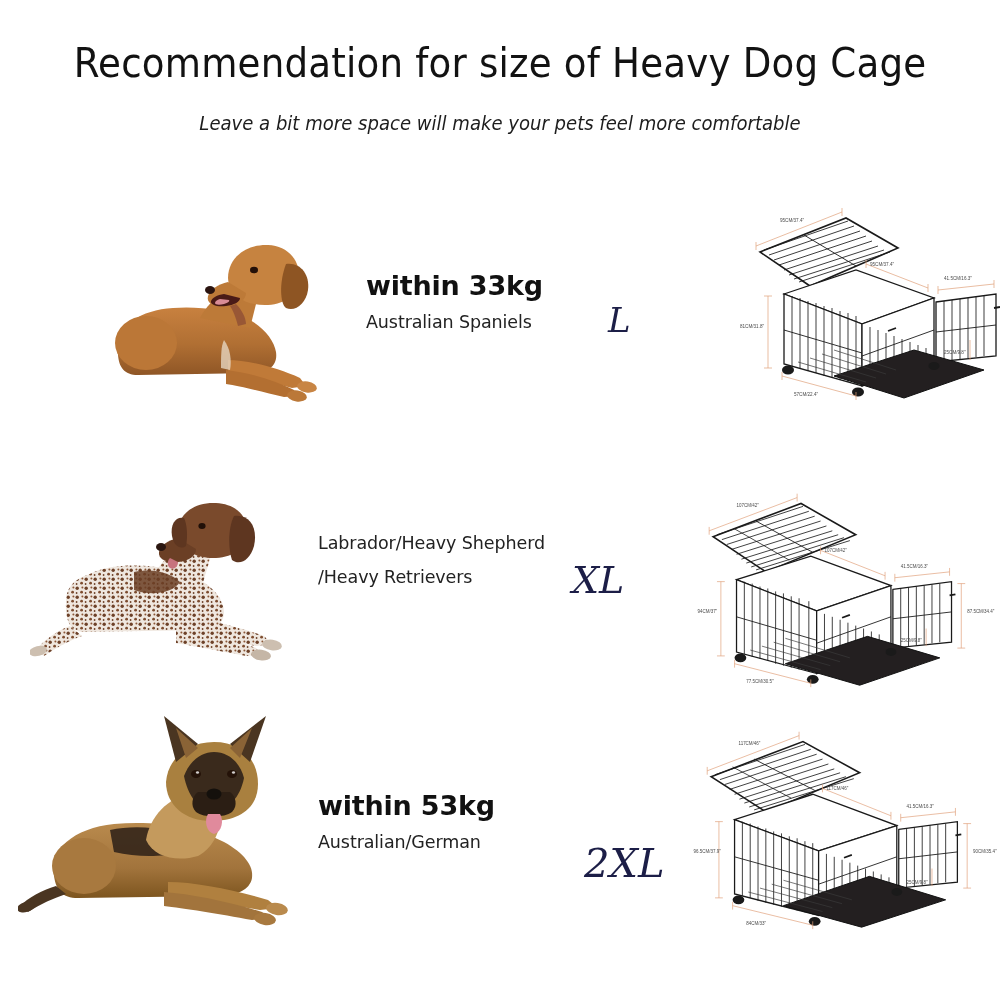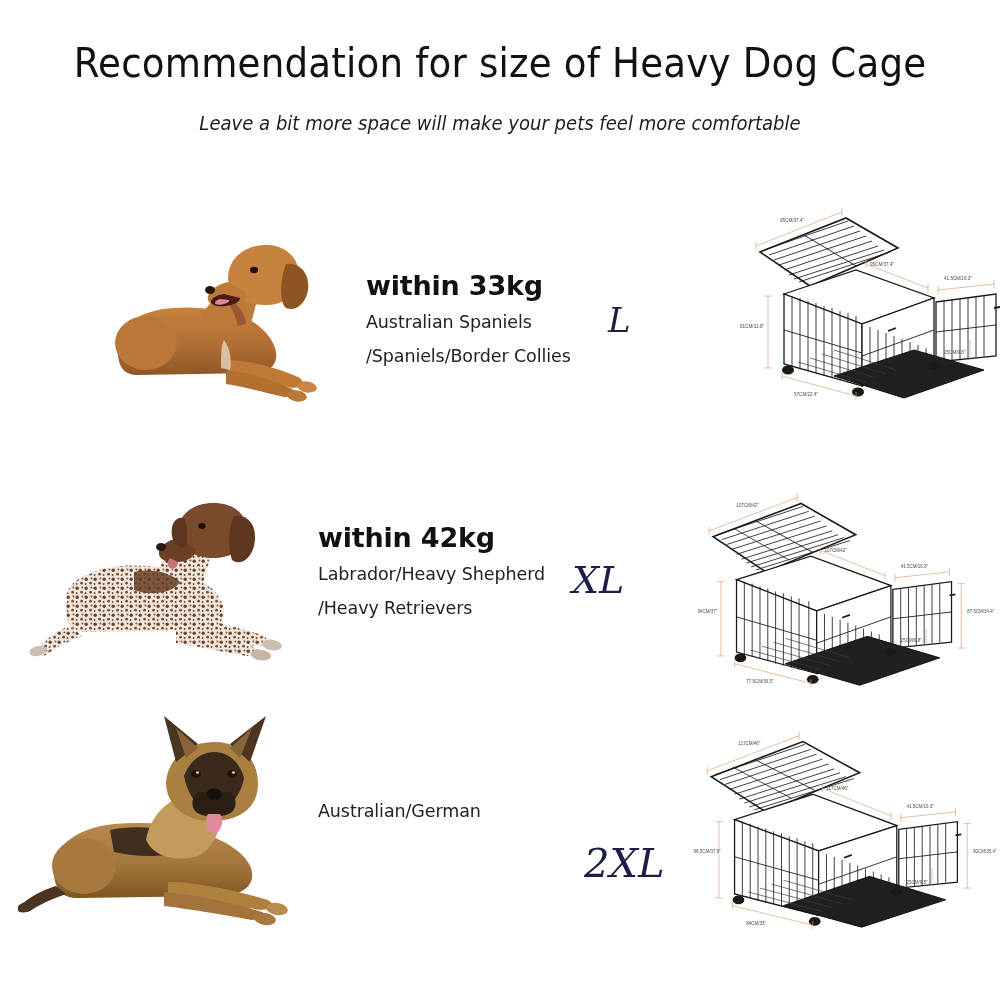--- a/index.html
+++ b/index.html
@@ -141,21 +141,20 @@
 
         <path d="M146 140 C152 148 154 160 152 170 L143 168 C143 156 143 146 146 140 Z" fill="#e9dcc9" opacity=".75"></path>
 
         <path d="M158 104 C164 110 168 118 168 124 L160 126 C158 118 155 110 152 106 Z" fill="#7a3a33" opacity=".55"></path>
       </svg>
     </div>
 
     <div class="txt" id="txt-0">
       <div class="weight">within 33kg</div>
       <div class="breeds">Australian Spaniels</div>
-      <div class="breeds">/Spaniels/Border Collies</div>
     </div>
 
     <div class="cage" id="cage-0">
       <svg viewBox="0 0 310 220">
         <g stroke="#1a1a1a" fill="none" stroke-width="1.1">
 
           <g>
             <path d="M22 62 L108 28 L160 58 L72 96 Z" fill="#ffffff" stroke-width="1.6"></path>
             <path d="M26 60 L110 31 M31 65 L116 36 M36 70 L122 41 M41 75 L128 46
                      M46 80 L134 51 M51 85 L140 56 M56 89 L146 60 M61 92 L152 62" stroke-width=".85"></path>
@@ -296,21 +295,20 @@
                  C190 191 160 185 146 183 Z" fill="url(#spots)"></path>
 
         <path d="M40 166 C28 170 14 180 6 190 L14 196 C26 188 40 180 52 176 Z" fill="url(#spots)"></path>
         <ellipse cx="242" cy="185" rx="10" ry="5.4" fill="#cdbfb0" transform="rotate(8 242 185)"></ellipse>
         <ellipse cx="231" cy="195" rx="10" ry="5.4" fill="#c5b6a6" transform="rotate(8 231 195)"></ellipse>
         <ellipse cx="8" cy="191" rx="9" ry="5" fill="#cdbfb0" transform="rotate(-14 8 191)"></ellipse>
       </svg>
     </div>
 
     <div class="txt" id="txt-1">
-      <div class="weight">within 42kg</div>
       <div class="breeds">Labrador/Heavy Shepherd</div>
       <div class="breeds">/Heavy Retrievers</div>
     </div>
 
     <div class="cage" id="cage-1">
       <svg viewBox="0 0 310 220">
         <g stroke="#1a1a1a" fill="none" stroke-width="1.1">
           <g>
             <path d="M20 58 L110 24 L166 56 L74 94 Z" fill="#ffffff" stroke-width="1.6"></path>
             <path d="M24 56 L112 27 M29 61 L118 32 M34 66 L124 37 M39 71 L130 42
@@ -452,20 +450,21 @@
                  C208 204 172 198 150 197 Z" fill="#b0803f"></path>
         <path d="M146 192 C174 194 212 202 244 212 L252 218 L234 220
                  C202 214 164 208 146 206 Z" fill="#a2743c"></path>
         <ellipse cx="259" cy="209" rx="11" ry="6" fill="#b98a4d" transform="rotate(8 259 209)"></ellipse>
         <ellipse cx="247" cy="219" rx="11" ry="6" fill="#a8793f" transform="rotate(8 247 219)"></ellipse>
         <ellipse cx="8" cy="207" rx="9" ry="5" fill="#4a3521" transform="rotate(-16 8 207)"></ellipse>
       </svg>
     </div>
 
     <div class="txt" id="txt-2">
+      <div class="weight">within 53kg</div>
       <div class="breeds">Australian/German</div>
     </div>
 
     <div class="cage" id="cage-2">
       <svg viewBox="0 0 310 220">
         <g stroke="#1a1a1a" fill="none" stroke-width="1.1">
           <g>
             <path d="M18 58 L112 22 L170 54 L74 94 Z" fill="#ffffff" stroke-width="1.6"></path>
             <path d="M22 56 L114 25 M27 61 L120 30 M32 66 L126 35 M37 71 L132 40
                      M42 76 L138 45 M47 81 L144 50 M52 85 L150 54 M57 89 L156 58

